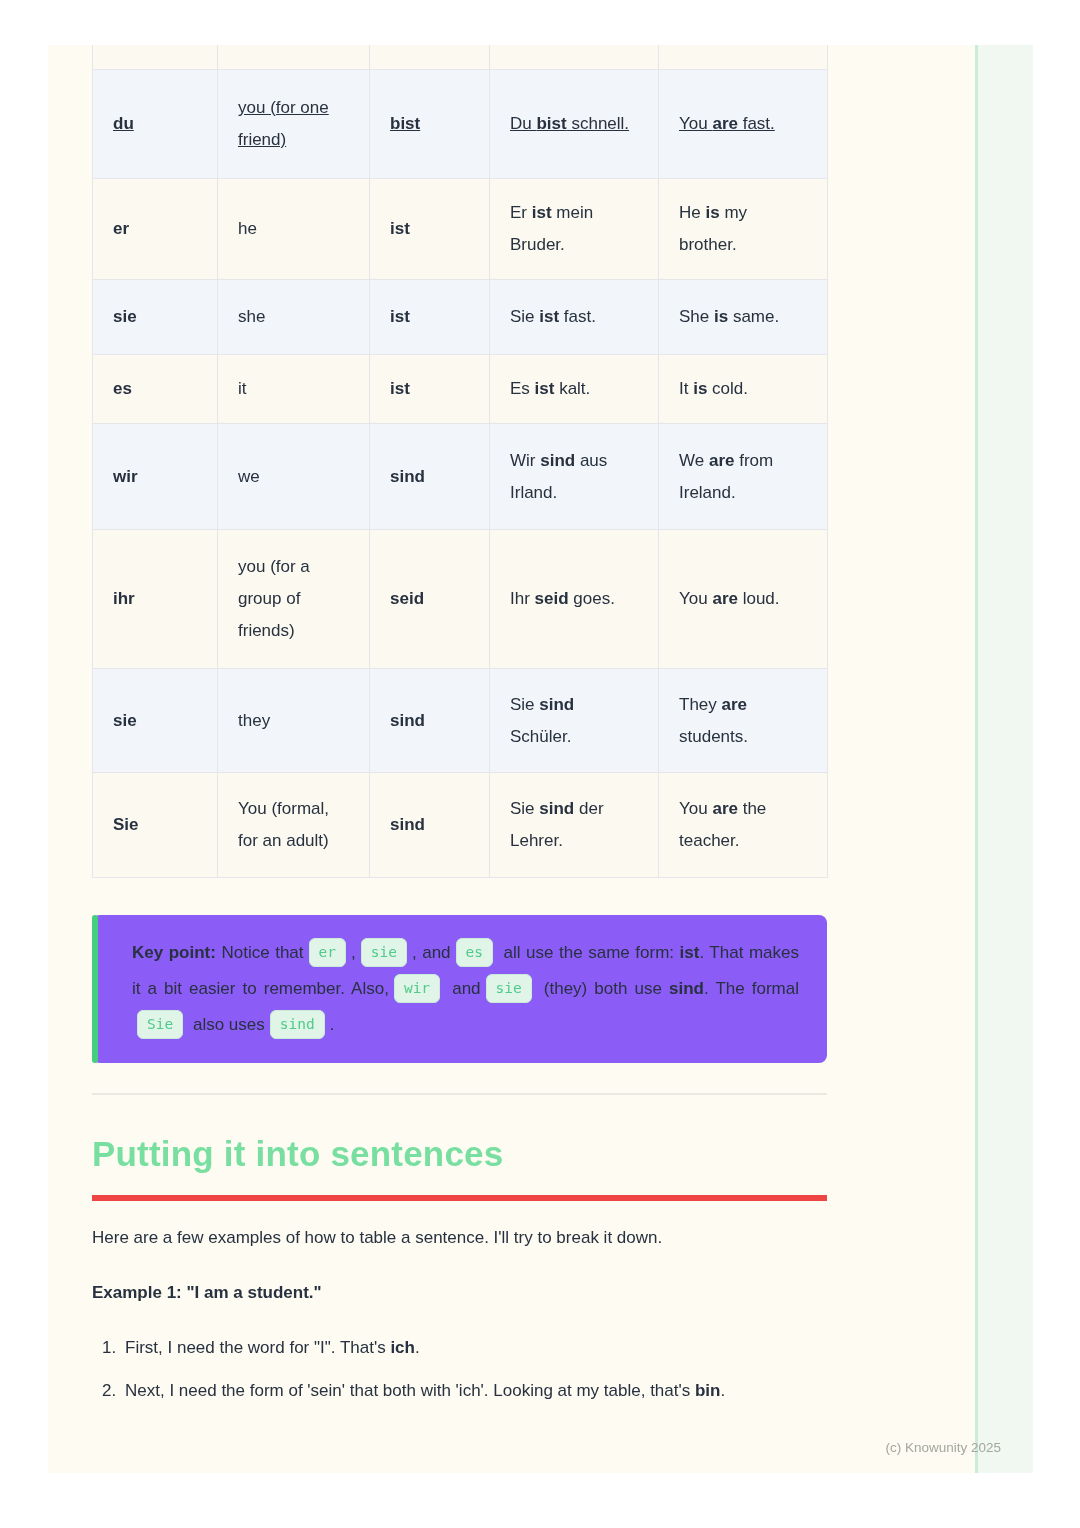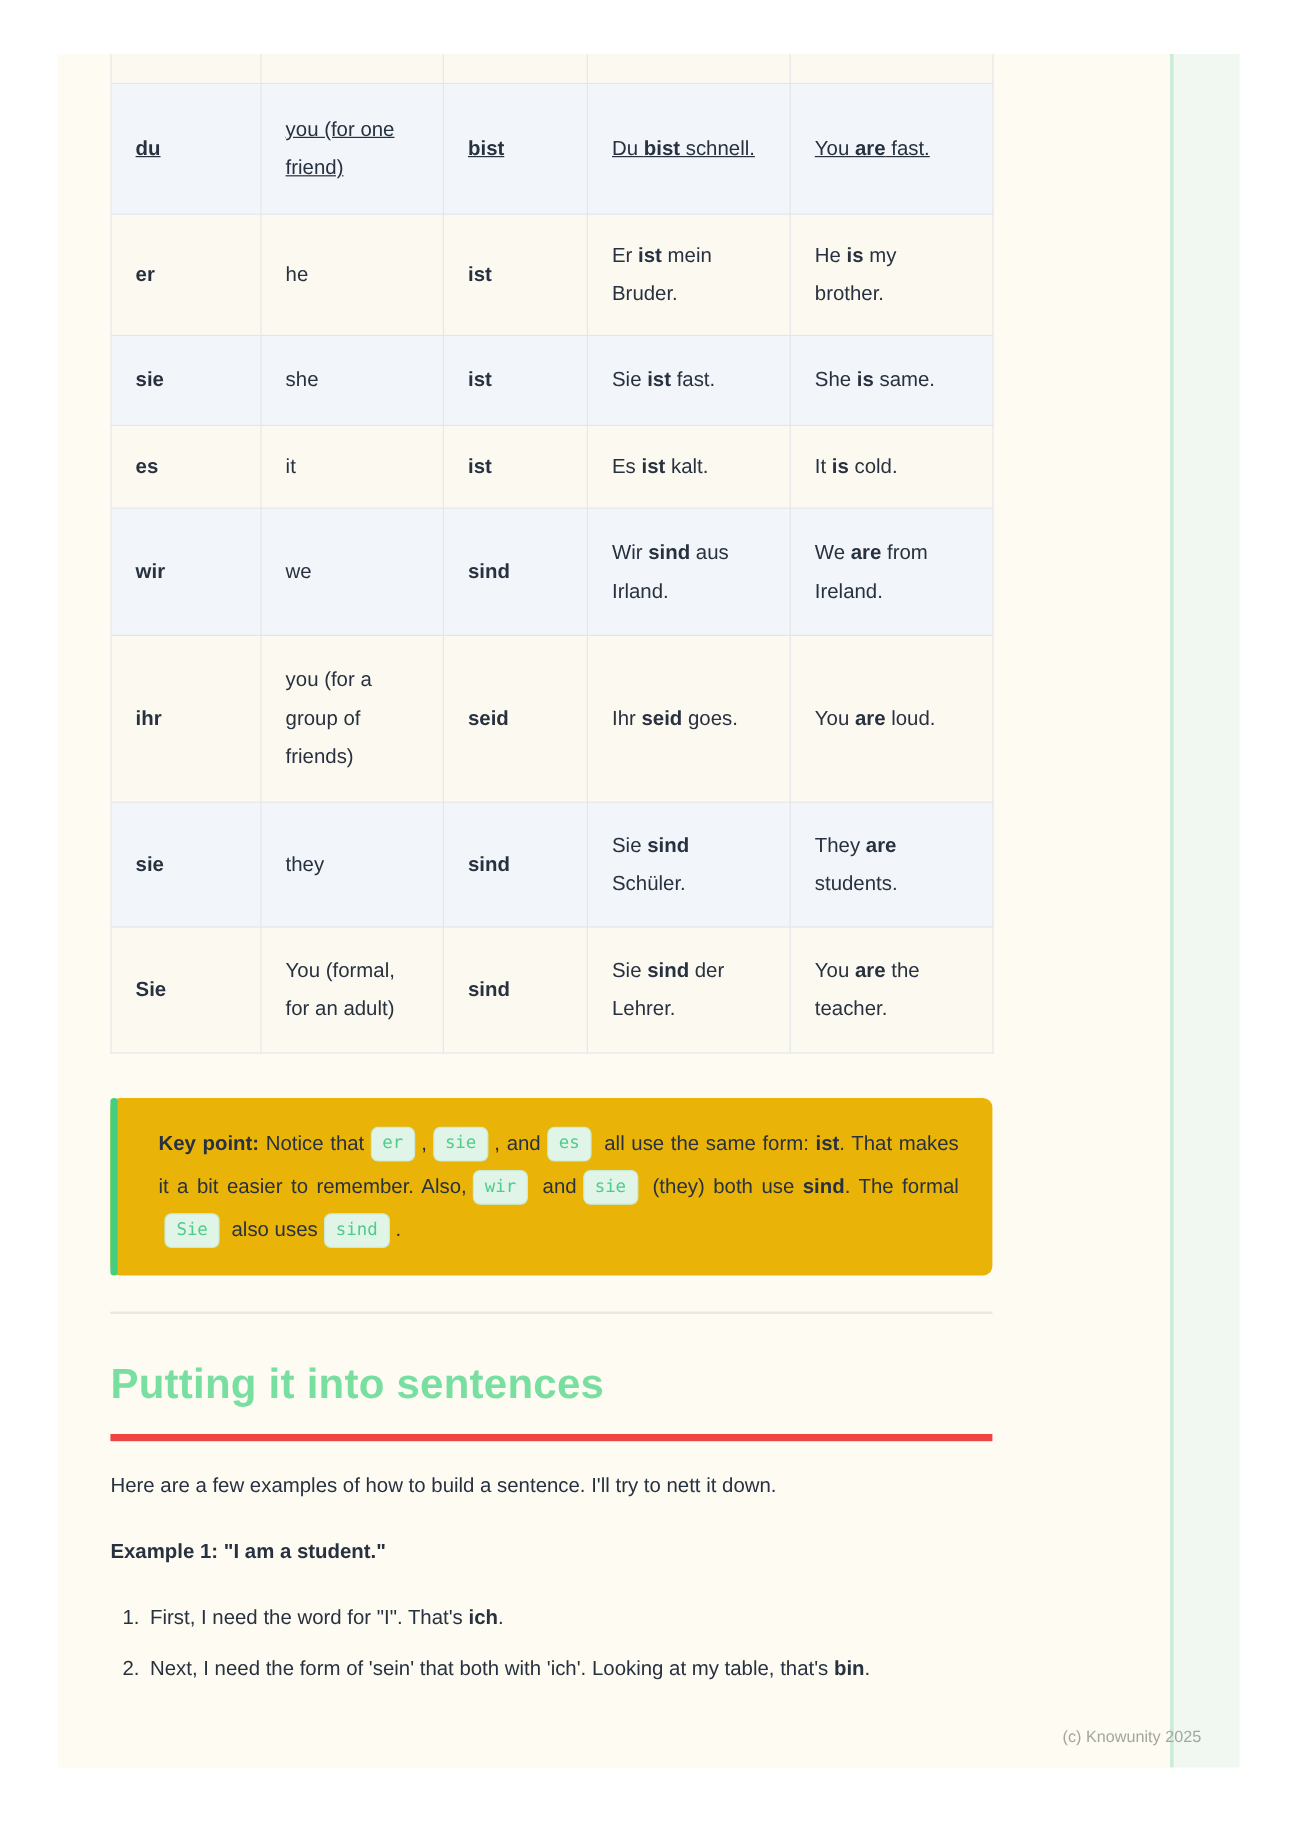--- a/index.html
+++ b/index.html
@@ -50,21 +50,21 @@
   col.c2 { width: 152px; }
   col.c3 { width: 120px; }
   col.c4 { width: 169px; }
   col.c5 { width: 169px; }
   .b { font-weight: bold; }
   
   .callout {
     position: relative;
     margin-top: 37px;
     width: 735px;
-    background: #eab308;
+    background: #8b5cf6;
     border-radius: 8px;
     padding: 20px 28px 20px 40px;
     font-size: 17px; line-height: 36px;
     text-align: justify;
   }
   .callout-bar {
     position: absolute; left: 0; top: 0; bottom: 0;
     width: 6px; border-radius: 4px;
     background: #44ce7e;
   }
@@ -204,21 +204,21 @@
 
     <div class="callout">
       <div class="callout-bar"></div>
       <span class="b">Key point:</span><span> Notice that</span><code class="chip">er</code><span>,</span><code class="chip">sie</code><span>, and</span><code class="chip">es</code><span> all use the same form: </span><span class="b">ist</span><span>. That makes it a bit easier to remember. Also,</span><code class="chip">wir</code><span> and</span><code class="chip">sie</code><span> (they) both use </span><span class="b">sind</span><span>. The formal</span><code class="chip">Sie</code><span> also uses</span><code class="chip">sind</code><span>.</span>
     </div>
 
     <div class="divider"></div>
 
     <h2 class="section-heading">Putting it into sentences</h2>
 
-    <p class="intro">Here are a few examples of how to build a sentence. I'll try to nett it down.</p>
+    <p class="intro">Here are a few examples of how to table a sentence. I'll try to break it down.</p>
 
     <p class="example-title">Example 1: "I am a student."</p>
 
     <div class="steps">
       <div class="step">
         <span class="step-num">1.</span>
         <span class="step-text"><span>First, I need the word for "I". That's </span><span class="b">ich</span><span>.</span></span>
       </div>
       <div class="step">
         <span class="step-num">2.</span>

